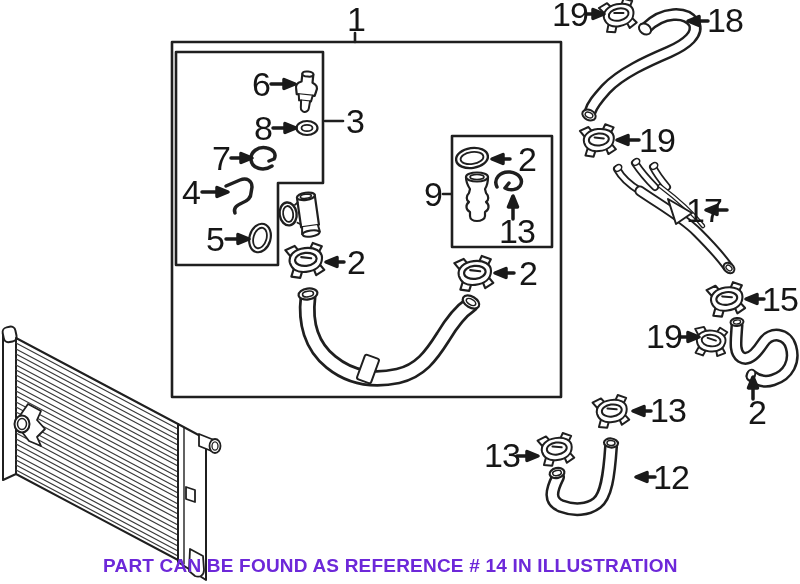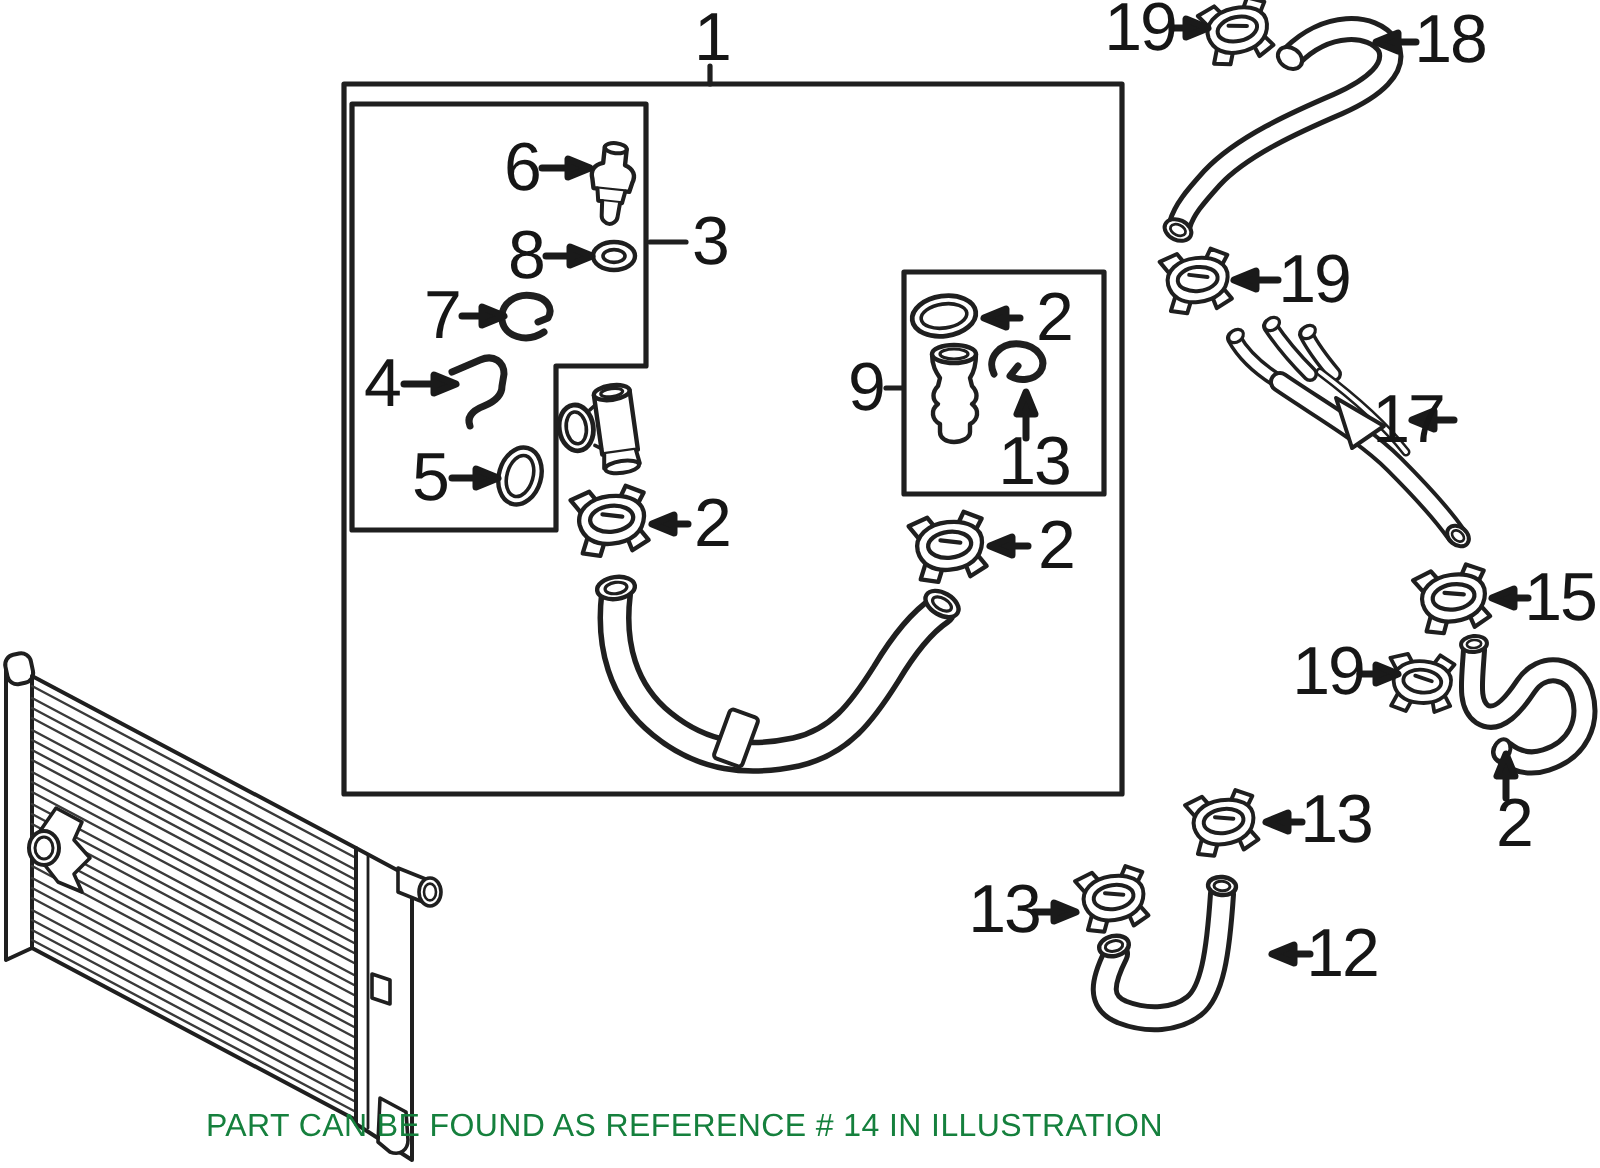--- a/index.html
+++ b/index.html
@@ -1,22 +1,22 @@
 <!DOCTYPE html>
 <html><head>
 <meta charset="utf-8">
 <style>
   html,body{margin:0;padding:0;background:#fff;}
   .stage{position:relative;width:800px;height:584px;background:#fff;overflow:hidden;
          font-family:"Liberation Sans",sans-serif;}
   .stage svg{position:absolute;left:0;top:0;}
   .callout{position:absolute;transform:translate(-50%,-50%);font-size:34px;line-height:1;
            color:#161616;letter-spacing:-1px;white-space:nowrap;user-select:none;}
-  .notice{position:absolute;left:103px;top:555px;font-size:16px;font-weight:normal;
-          color:#15803d;letter-spacing:.2px;white-space:nowrap;}
+  .notice{position:absolute;left:103px;top:555px;font-size:19px;font-weight:bold;
+          color:#6d28d9;letter-spacing:.2px;white-space:nowrap;}
 </style>
 </head>
 <body>
 
 <div class="stage">
 
 <svg width="800" height="584" viewBox="0 0 800 584" stroke-linecap="round" stroke-linejoin="round">
   <defs>
     <g id="clampSym" stroke="#1f1f1f" stroke-width="2" fill="#fff">
       <path d="M-14,-6 L-18,-12 L-9,-15 L-5,-9 Z"></path>

